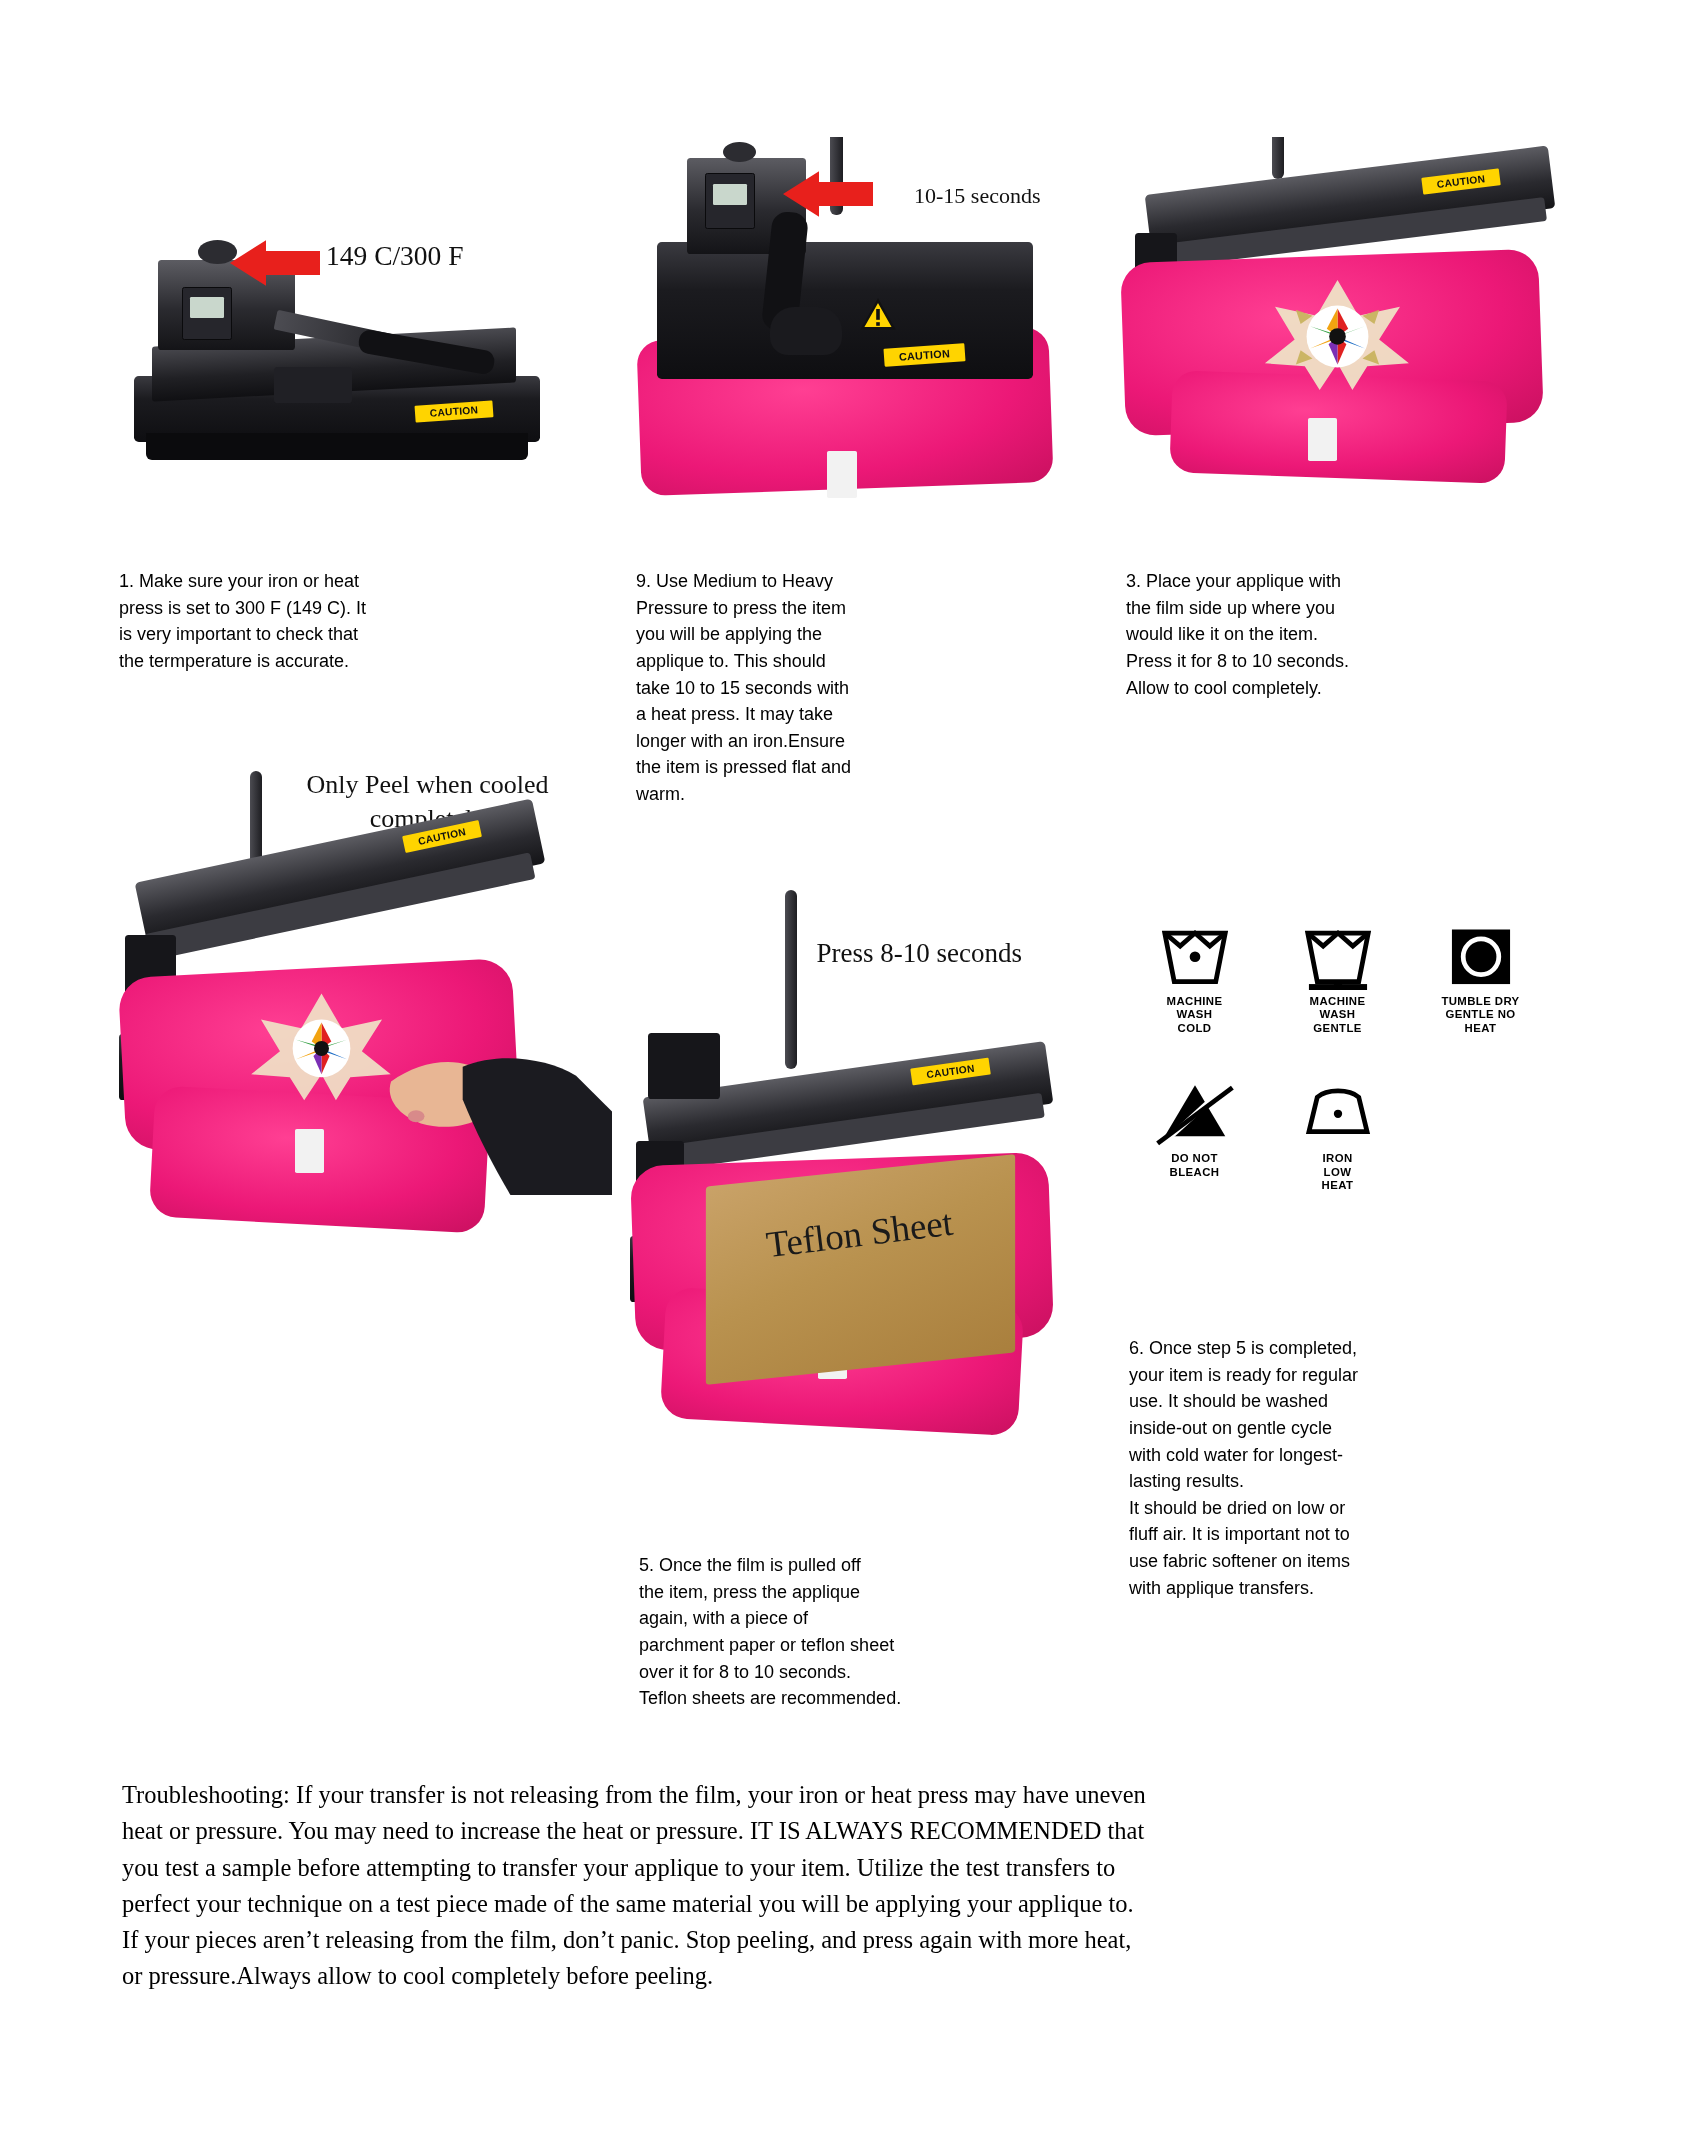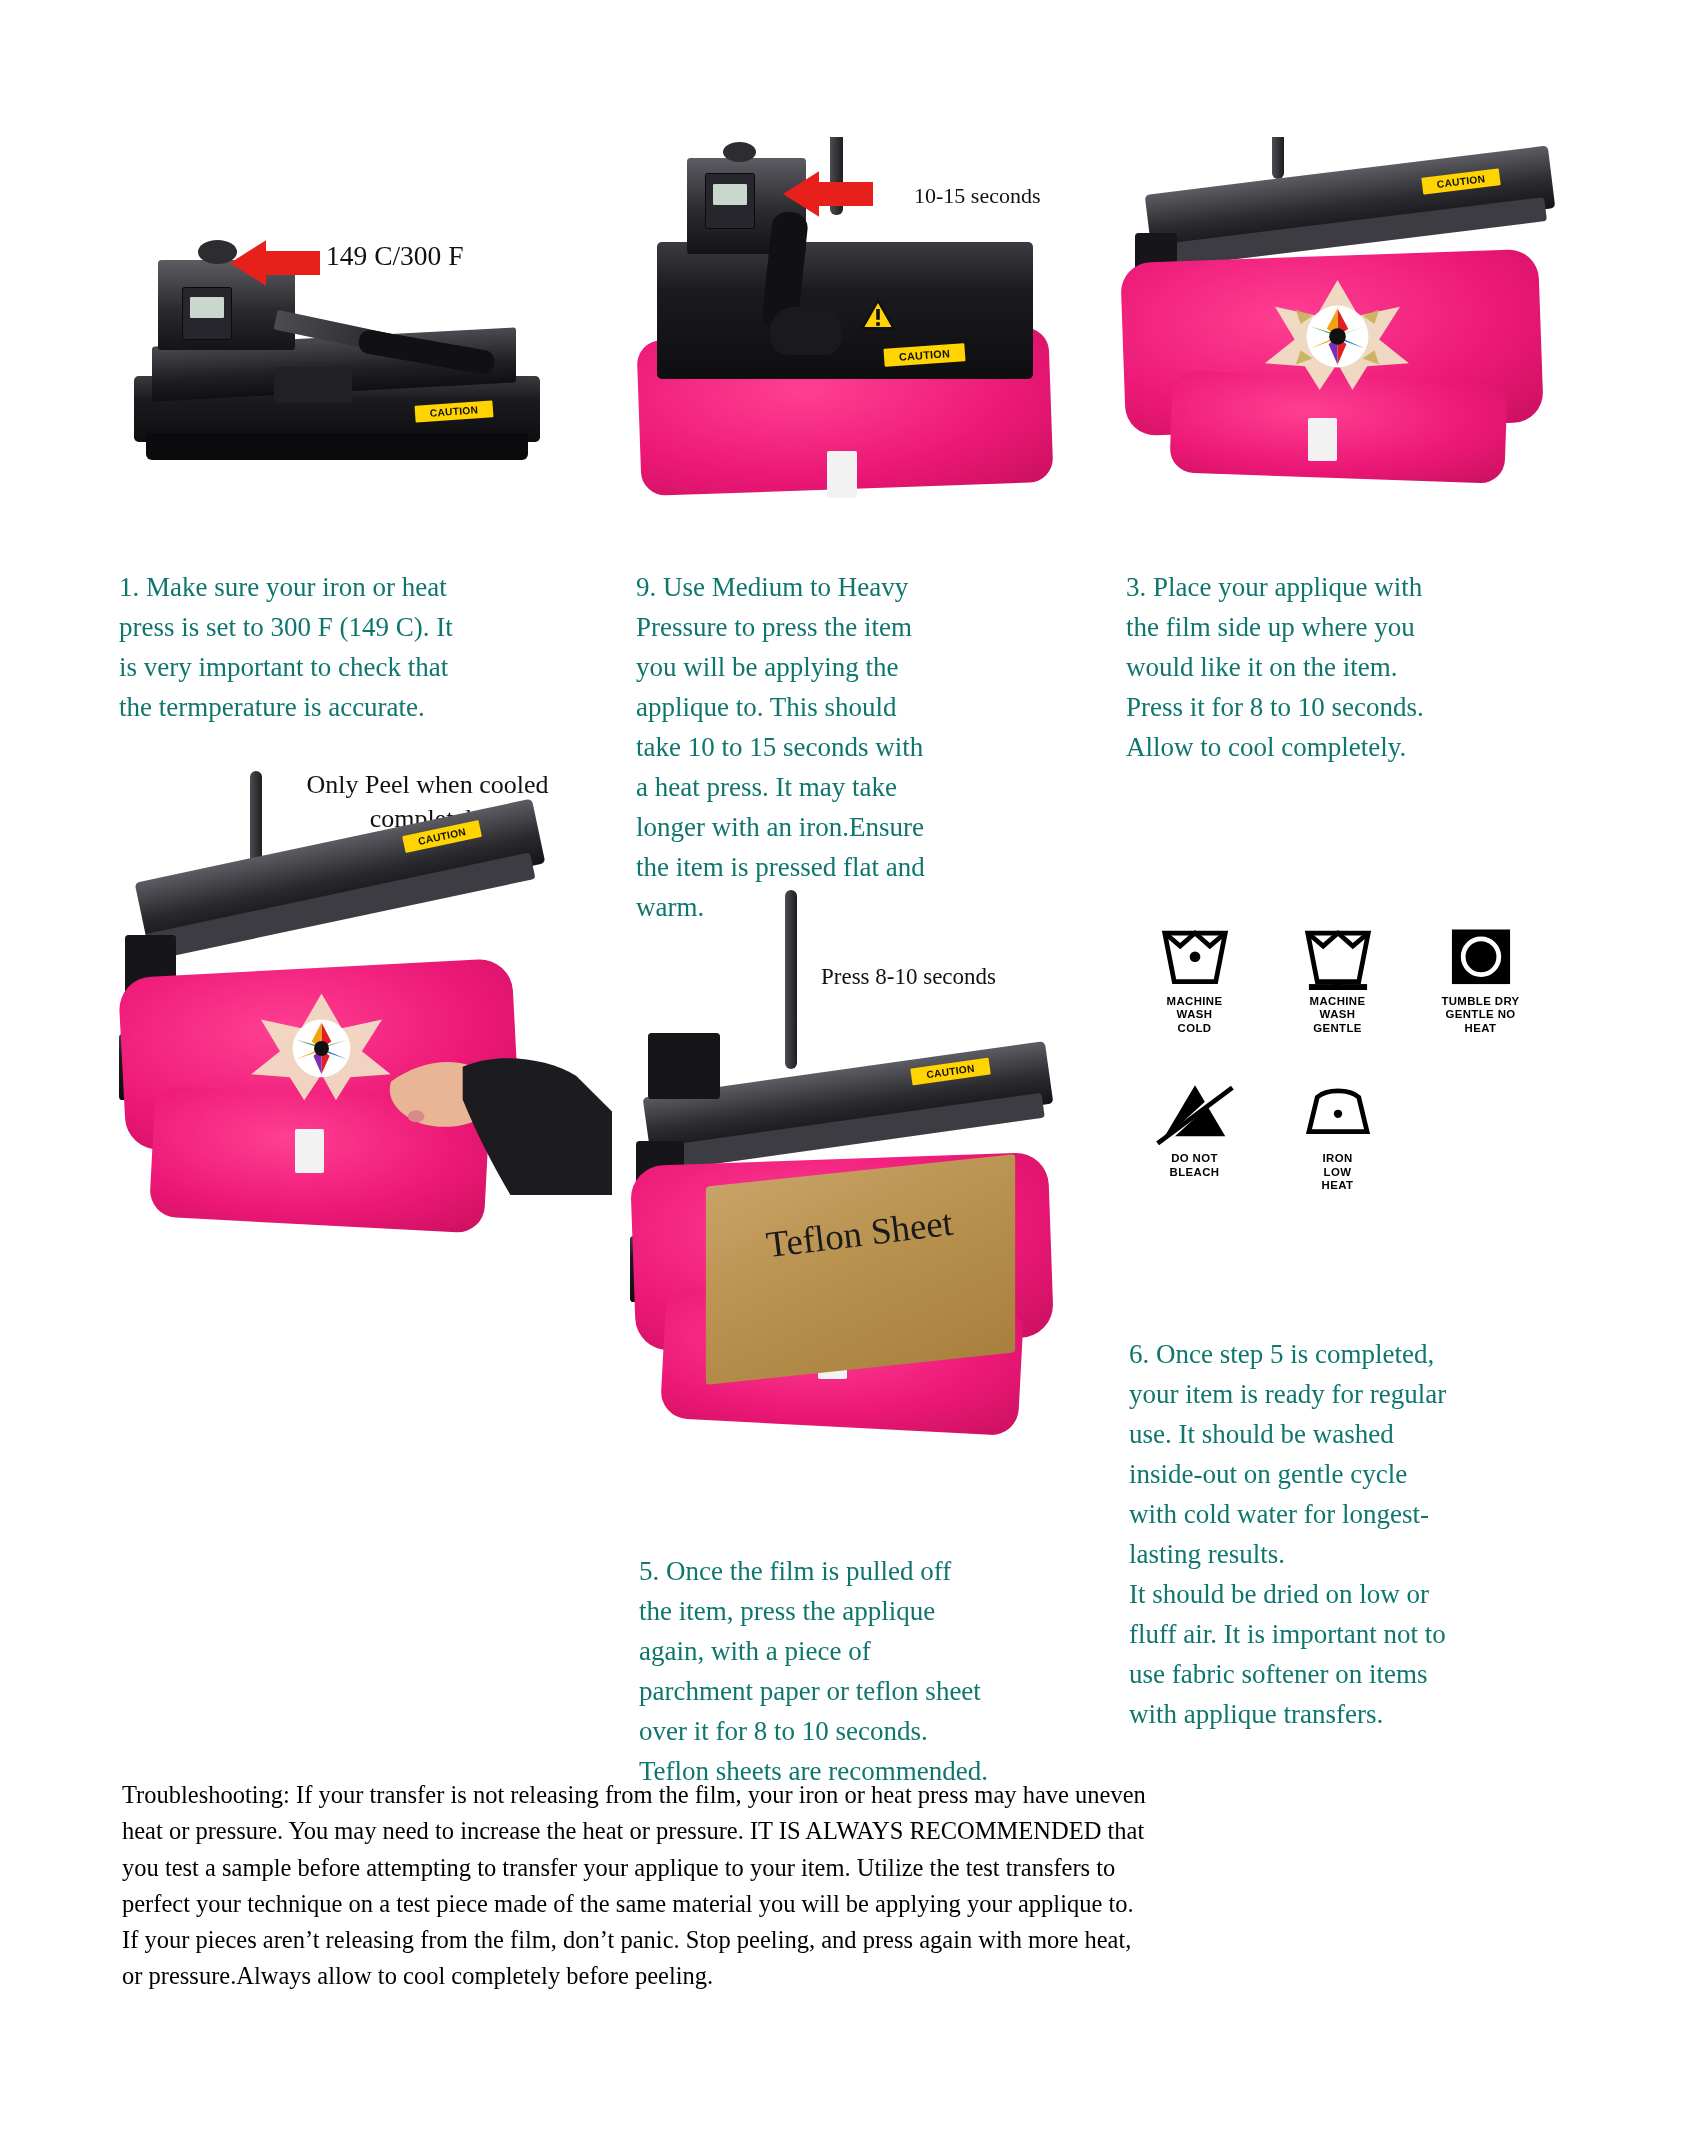--- a/index.html
+++ b/index.html
@@ -119,24 +119,24 @@
     position: absolute;
     font-family: "Liberation Serif", serif;
     font-size: 24px;
     line-height: 1.25;
     color: #111;
   }
 
   
   .step-text {
     position: absolute;
-    font-family: Liberation Serif, serif;
-    font-size: 27px;
+    font-family: Liberation Sans, sans-serif;
+    font-size: 18px;
     line-height: 1.48;
-    color: #0f766e;
+    color: #000000;
     white-space: pre-line;
   }
 
   
   .trouble {
     position: absolute;
     font-family: "Liberation Serif", serif;
     font-size: 24.5px;
     line-height: 1.48;
     color: #000;
@@ -339,21 +339,21 @@
       </svg>
 
       <svg class="applique" style="left:257px; top:239px; width:251px; height:185px;" viewBox="0 0 420 310">
         <path d="M30,120 C70,90 120,80 160,92 C200,104 215,130 205,155 C190,190 130,205 80,190 C45,178 20,150 30,120 Z" fill="#e8b694"></path>
         <path d="M150,95 C210,70 290,80 340,110 L420,190 L420,310 L230,310 C200,260 170,200 150,150 Z" fill="#1b1b20"></path>
         <ellipse cx="72" cy="178" rx="14" ry="10" fill="#d88a8a"></ellipse>
       </svg>
     </div>
   </div>
 
-  <div class="callout" style="left:795px; top:962px; width:227px; font-size:23px; text-align:center; line-height:1.3;">Press 8-10
+  <div class="callout" style="left:795px; top:936px; width:227px; font-size:27px; text-align:right; line-height:1.3;">Press 8-10
 seconds</div>
 
   <div class="photo" style="left:615px; top:890px; width:490px; height:579px;">
     <div class="photo-inner">
       <div class="press-arm" style="left:170px; top:0px; width:12px; height:179px; border-radius:6px;"></div>
       <div class="press-top" style="left:30px; top:179px; width:406px; height:63px; transform: rotate(-8deg); border-radius:4.8px;"></div>
       <div class="press-base" style="left:36px; top:230px; width:394px; height:25px; background:#3c3c42; transform: rotate(-8deg);"></div>
       <div class="caution" style="left:296px; top:173px; width:79px; height:16.7px; font-size:10.2px; transform: rotate(-8deg);">CAUTION</div>
       <div class="press-base" style="left:33px; top:143px; width:72px; height:66px;"></div>
       <div class="press-base" style="left:21px; top:251px; width:48px; height:114px;"></div>

